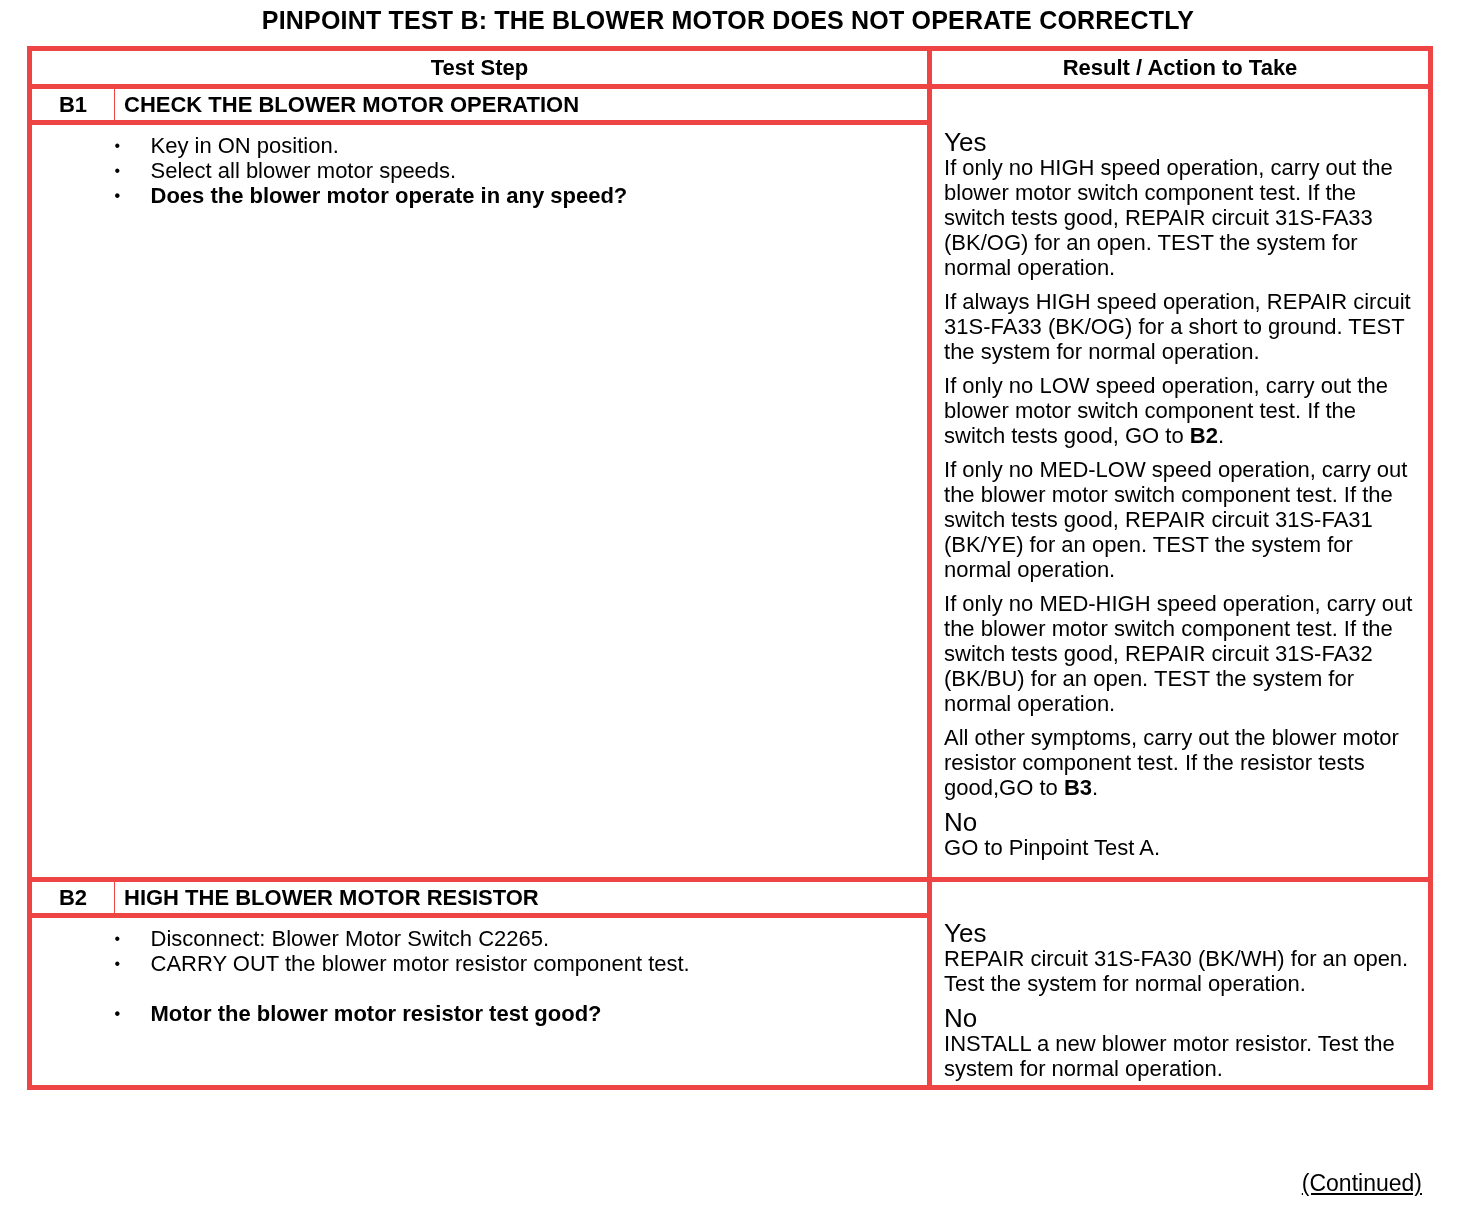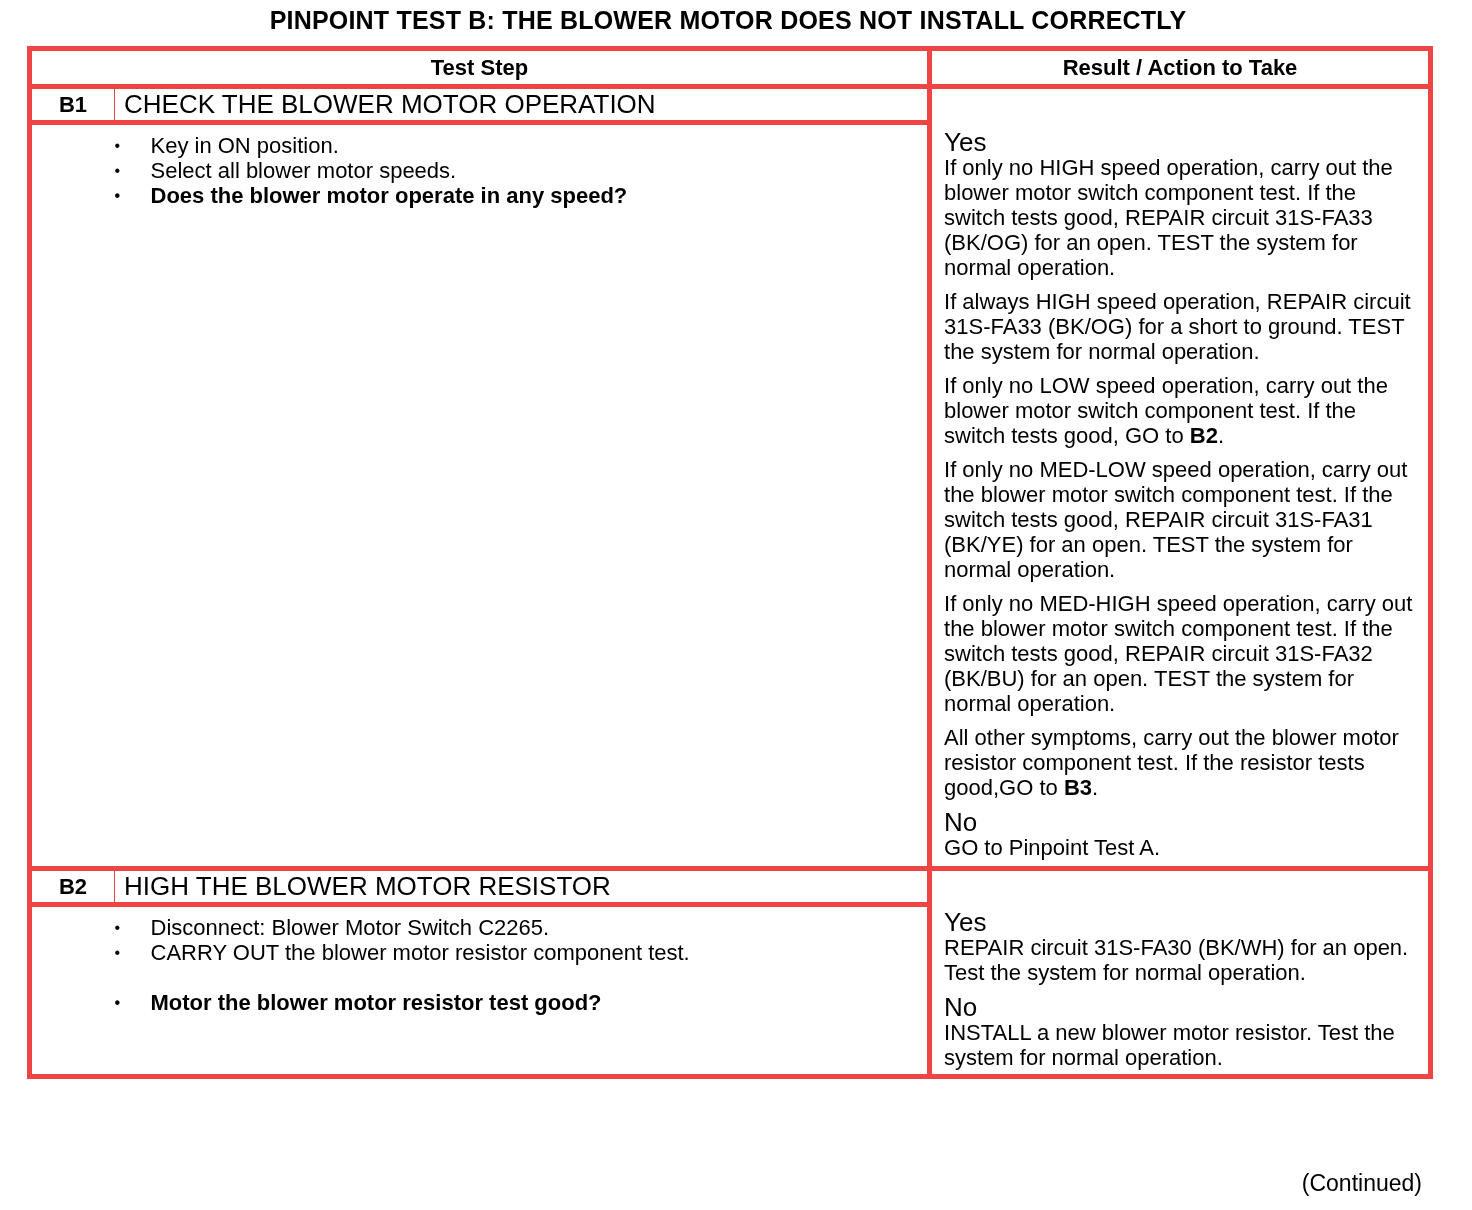--- a/index.html
+++ b/index.html
@@ -18,47 +18,47 @@
     .tbl td, .tbl th { border: 5px solid #ef4444; padding: 0; vertical-align: top; }
     .th {
       font-weight: bold; font-size: 22px; text-align: center; height: 33px;
       line-height: 33px;
     }
     .stepno {
       width: 82px; font-weight: bold; font-size: 22px; text-align: center;
       height: 31px; line-height: 31px; border-right-width: 1px !important;
     }
     .steptitle {
-      font-weight: normal; font-size: 26px; padding-left: 9px !important;
+      font-weight: bold; font-size: 22px; padding-left: 9px !important;
       height: 31px; line-height: 31px; border-left-width: 1px !important;
     }
     .nocell { border-right: none !important; }
     .bulletcell { border-left: none !important; padding-top: 8px !important; }
     ul.bullets { list-style: none; margin: 0; padding: 0; }
     ul.bullets li {
       position: relative; padding-left: 36px; font-size: 22px; line-height: 25px;
     }
     ul.bullets li .dot {
       position: absolute; left: 0; top: 0; font-size: 16px; width: 10px;
     }
     ul.bullets li.q { font-weight: bold; }
     ul.bullets li.gap { margin-top: 25px; }
     .result { padding: 40px 6px 0 12px !important; font-size: 22px; line-height: 25px; }
     .result .lbl { font-weight: normal; font-size: 26px; line-height: 26px; }
     .result p { margin: 0 0 9px 0; }
     .result b { font-weight: bold; }
     .continued {
-      position: absolute; right: 50px; top: 1170px; font-size: 23px;
+      position: absolute; right: 50px; top: 1170px; font-size: 23px; text-decoration: underline;
     }
     .r2 { padding-top: 38px !important; }
   </style>
 </head>
 <body>
 
-<div class="title">PINPOINT TEST B: THE BLOWER MOTOR DOES NOT INSTALL CORRECTLY</div>
+<div class="title">PINPOINT TEST B: THE BLOWER MOTOR DOES NOT OPERATE CORRECTLY</div>
 
 <table class="tbl">
   <colgroup>
     <col style="width:85px">
     <col style="width:815px">
     <col style="width:501px">
   </colgroup>
   <tbody>
       <tr>
     <th class="th" colspan="2">Test Step</th>
@@ -70,21 +70,21 @@
     <td class="steptitle">CHECK THE BLOWER MOTOR OPERATION</td>
     <td rowspan="2" class="result">
       <div class="lbl">Yes</div>
       <p>If only no HIGH speed operation, carry out the blower motor switch component test. If the switch tests good, REPAIR circuit 31S-FA33 (BK/OG) for an open. TEST the system for normal operation.</p>
       <p>If always HIGH speed operation, REPAIR circuit 31S-FA33 (BK/OG) for a short to ground. TEST the system for normal operation.</p>
       <p><span>If only no LOW speed operation, carry out the blower motor switch component test. If the switch tests good, GO to </span><b>B2</b><span>.</span></p>
       <p>If only no MED-LOW speed operation, carry out the blower motor switch component test. If the switch tests good, REPAIR circuit 31S-FA31 (BK/YE) for an open. TEST the system for normal operation.</p>
       <p>If only no MED-HIGH speed operation, carry out the blower motor switch component test. If the switch tests good, REPAIR circuit 31S-FA32 (BK/BU) for an open. TEST the system for normal operation.</p>
       <p><span>All other symptoms, carry out the blower motor resistor component test. If the resistor tests good,GO to </span><b>B3</b><span>.</span></p>
       <div class="lbl">No</div>
-      <p style="margin-bottom:6px">GO to Pinpoint Test A.</p>
+      <p style="margin-bottom:17px">GO to Pinpoint Test A.</p>
     </td>
   </tr>
   <tr>
     <td class="nocell"></td>
     <td class="bulletcell">
       <ul class="bullets">
         <li><span class="dot">•</span><span>Key in ON position.</span></li>
         <li><span class="dot">•</span><span>Select all blower motor speeds.</span></li>
         <li class="q"><span class="dot">•</span><span>Does the blower motor operate in any speed?</span></li>
       </ul>

